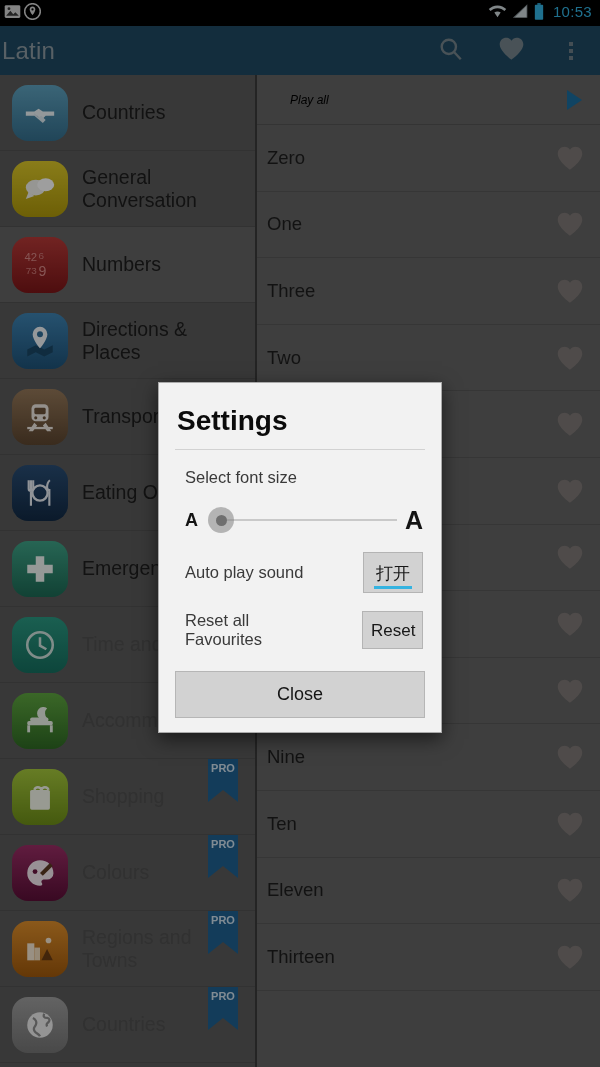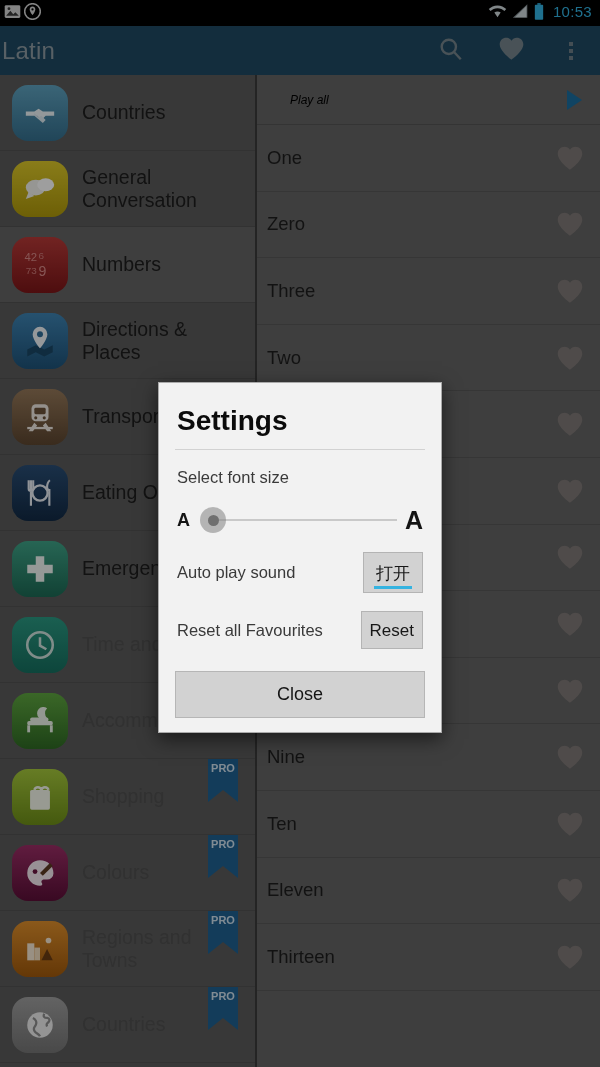--- a/index.html
+++ b/index.html
@@ -77,21 +77,21 @@
   
   .scrim { position: absolute; inset: 0; background: rgba(0,0,0,0.38); }
   .dialog {
     position: absolute; left: 158px; top: 382px; width: 284px;
     background: #f2f2f2; border: 1px solid #aaa;
     box-shadow: 0 6px 18px rgba(0,0,0,.55);
     padding: 0 0 14px 0;
   }
   .dlg-title { font-size: 28px; font-weight: bold; color: #0b0b0b; padding: 22px 18px 12px; }
   .dlg-rule { height: 1px; background: #d2d2d2; margin: 0 16px 18px; }
-  .dlg-body { padding: 0 18px; }
+  .dlg-body { padding: 0 18px; margin-left: 8px; }
   .dlg-lbl { font-size: 16.5px; color: #3a3a3a; }
   .slider-row { display: flex; align-items: center; margin: 16px 0 4px; height: 34px; }
   .aSmall { font-size: 18px; font-weight: bold; color: #141414; }
   .aBig { font-size: 25px; font-weight: bold; color: #141414; }
   .track { position: relative; flex: 1; height: 34px; margin: 0 8px; }
   .track .line { position: absolute; top: 16px; left: 14px; right: 0; height: 2px; background: #c9c9c9; }
   .thumb {
     position: absolute; left: 2px; top: 4px; width: 26px; height: 26px; border-radius: 50%;
     background: rgba(130,130,130,.55); display: flex; align-items: center; justify-content: center;
   }
@@ -335,27 +335,27 @@
       </div>
     </div>
 
     <div class="rightpane">
       <div class="playall">
         <span class="t">Play all</span>
         <span class="tri"></span>
       </div>
 
       <div class="row">
+          <span class="t">Zero</span>
+          <span class="heart"><svg viewBox="0 0 24 22" width="28" height="26">
+              <path d="M12 21S1.5 13.8 1.5 7.3C1.5 3.8 4.2 1.4 7.3 1.4c2 0 3.7 1 4.7 2.6 1-1.6 2.7-2.6 4.7-2.6 3.1 0 5.8 2.4 5.8 5.9C22.5 13.8 12 21 12 21z" fill="#807a78"></path>
+            </svg></span>
+        </div>
+      <div class="row">
           <span class="t">One</span>
-          <span class="heart"><svg viewBox="0 0 24 22" width="28" height="26">
-              <path d="M12 21S1.5 13.8 1.5 7.3C1.5 3.8 4.2 1.4 7.3 1.4c2 0 3.7 1 4.7 2.6 1-1.6 2.7-2.6 4.7-2.6 3.1 0 5.8 2.4 5.8 5.9C22.5 13.8 12 21 12 21z" fill="#807a78"></path>
-            </svg></span>
-        </div>
-      <div class="row">
-          <span class="t">Zero</span>
           <span class="heart"><svg viewBox="0 0 24 22" width="28" height="26">
               <path d="M12 21S1.5 13.8 1.5 7.3C1.5 3.8 4.2 1.4 7.3 1.4c2 0 3.7 1 4.7 2.6 1-1.6 2.7-2.6 4.7-2.6 3.1 0 5.8 2.4 5.8 5.9C22.5 13.8 12 21 12 21z" fill="#807a78"></path>
             </svg></span>
         </div>
       <div class="row">
           <span class="t">Three</span>
           <span class="heart"><svg viewBox="0 0 24 22" width="28" height="26">
               <path d="M12 21S1.5 13.8 1.5 7.3C1.5 3.8 4.2 1.4 7.3 1.4c2 0 3.7 1 4.7 2.6 1-1.6 2.7-2.6 4.7-2.6 3.1 0 5.8 2.4 5.8 5.9C22.5 13.8 12 21 12 21z" fill="#807a78"></path>
             </svg></span>
         </div>

